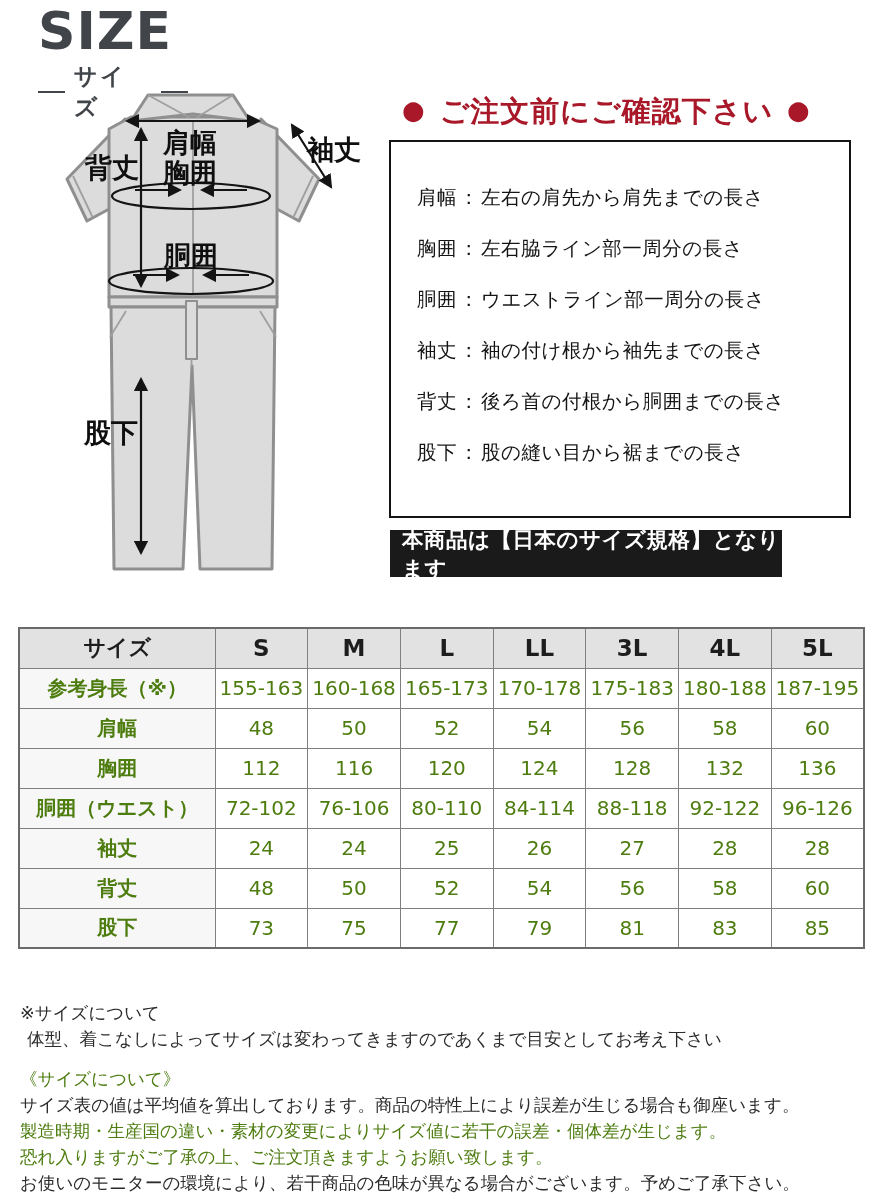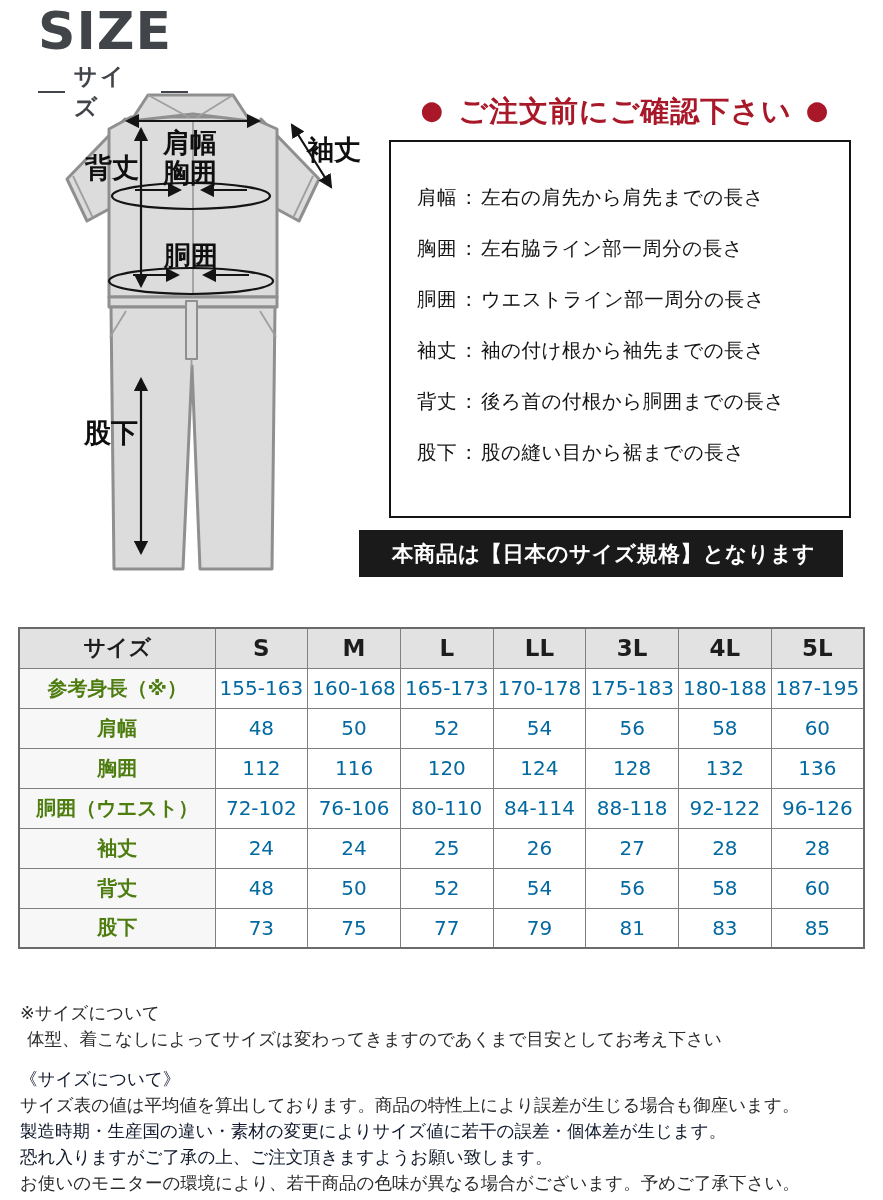--- a/index.html
+++ b/index.html
@@ -12,49 +12,49 @@
   .size-subtitle-row { display:flex; align-items:center; justify-content:center; gap:9px; margin-top:2px; }
   .dash-line { width:27px; height:2px; background:#41454a; }
   .size-subtitle { font-size:23px; font-weight:bold; color:#41454a; letter-spacing:3px; }
 
   
   .diagram { position:absolute; left:35px; top:85px; width:345px; height:515px; }
   .diagram svg { width:100%; height:100%; display:block; }
   .diagram text { font-family:"DejaVu Sans","Liberation Sans",sans-serif; font-size:27px; font-weight:600; fill:#0f0f0f; }
 
   
-  .confirm-title { position:absolute; left:388px; top:92px; width:474px; text-align:center;
+  .confirm-title { position:absolute; left:388px; top:92px; width:474px; text-align:left;
                    color:#a81828; font-size:29px; font-weight:bold; letter-spacing:1px; white-space:nowrap; }
   .confirm-title .red-dot { font-size:26px; vertical-align:2px; padding:0 14px; }
   .confirm-box { position:absolute; left:389px; top:140px; width:462px; height:378px;
                  border:2px solid #141414; background:#ffffff; padding-top:30px; }
   .def-row { height:51px; display:flex; align-items:center; padding-left:26px;
              font-size:19.5px; color:#141414; letter-spacing:0.5px; }
   .def-term { white-space:nowrap; }
   .def-sep { padding:0 2px; }
 
-  .notice-bar { position:absolute; left:359px; top:530px; width:484px; height:47px;
+  .notice-bar { position:absolute; left:390px; top:530px; width:392px; height:47px;
                 background:#1a1a1a; color:#ffffff; font-size:21.5px; font-weight:bold;
-                display:flex; align-items:center; padding-left:33px; letter-spacing:0.5px; }
+                display:flex; align-items:center; padding-left:12px; letter-spacing:0.5px; }
 
   
   .size-table { position:absolute; left:18px; top:627px; width:847px;
                 border-collapse:collapse; table-layout:fixed; border:2px solid #6a6a6a; }
   .size-table th, .size-table td { border:1px solid #7f7f7f; height:40px;
                 text-align:center; vertical-align:middle; padding:0; }
   .size-table col.label-col { width:196px; }
   .size-table thead th { background:#e2e2e2; font-size:23px; font-weight:bold; color:#1d1d1d; }
   .size-table thead th.corner { font-size:22px; }
   .size-table tbody th { background:#f7f7f7; font-size:20px; font-weight:bold; color:#4d7c0f; }
-  .size-table tbody td { background:#ffffff; font-size:20px; font-weight:normal; color:#0369a1; }
+  .size-table tbody td { background:#ffffff; font-size:20px; font-weight:normal; color:#4d7c0f; }
 
   
   .notes { position:absolute; left:20px; top:1000px; width:850px;
            font-size:17.5px; line-height:26px; color:#2b2b2b; }
-  .note-line.red { color:#0f172a; }
+  .note-line.red { color:#4d7c0f; }
   .note-line.gap { margin-top:14px; }
   .note-line.indent { padding-left:7px; }
 </style>
 </head>
 <body>
 
 <div class="page">
 
   <div class="size-heading">
     <div class="size-title">SIZE</div>

